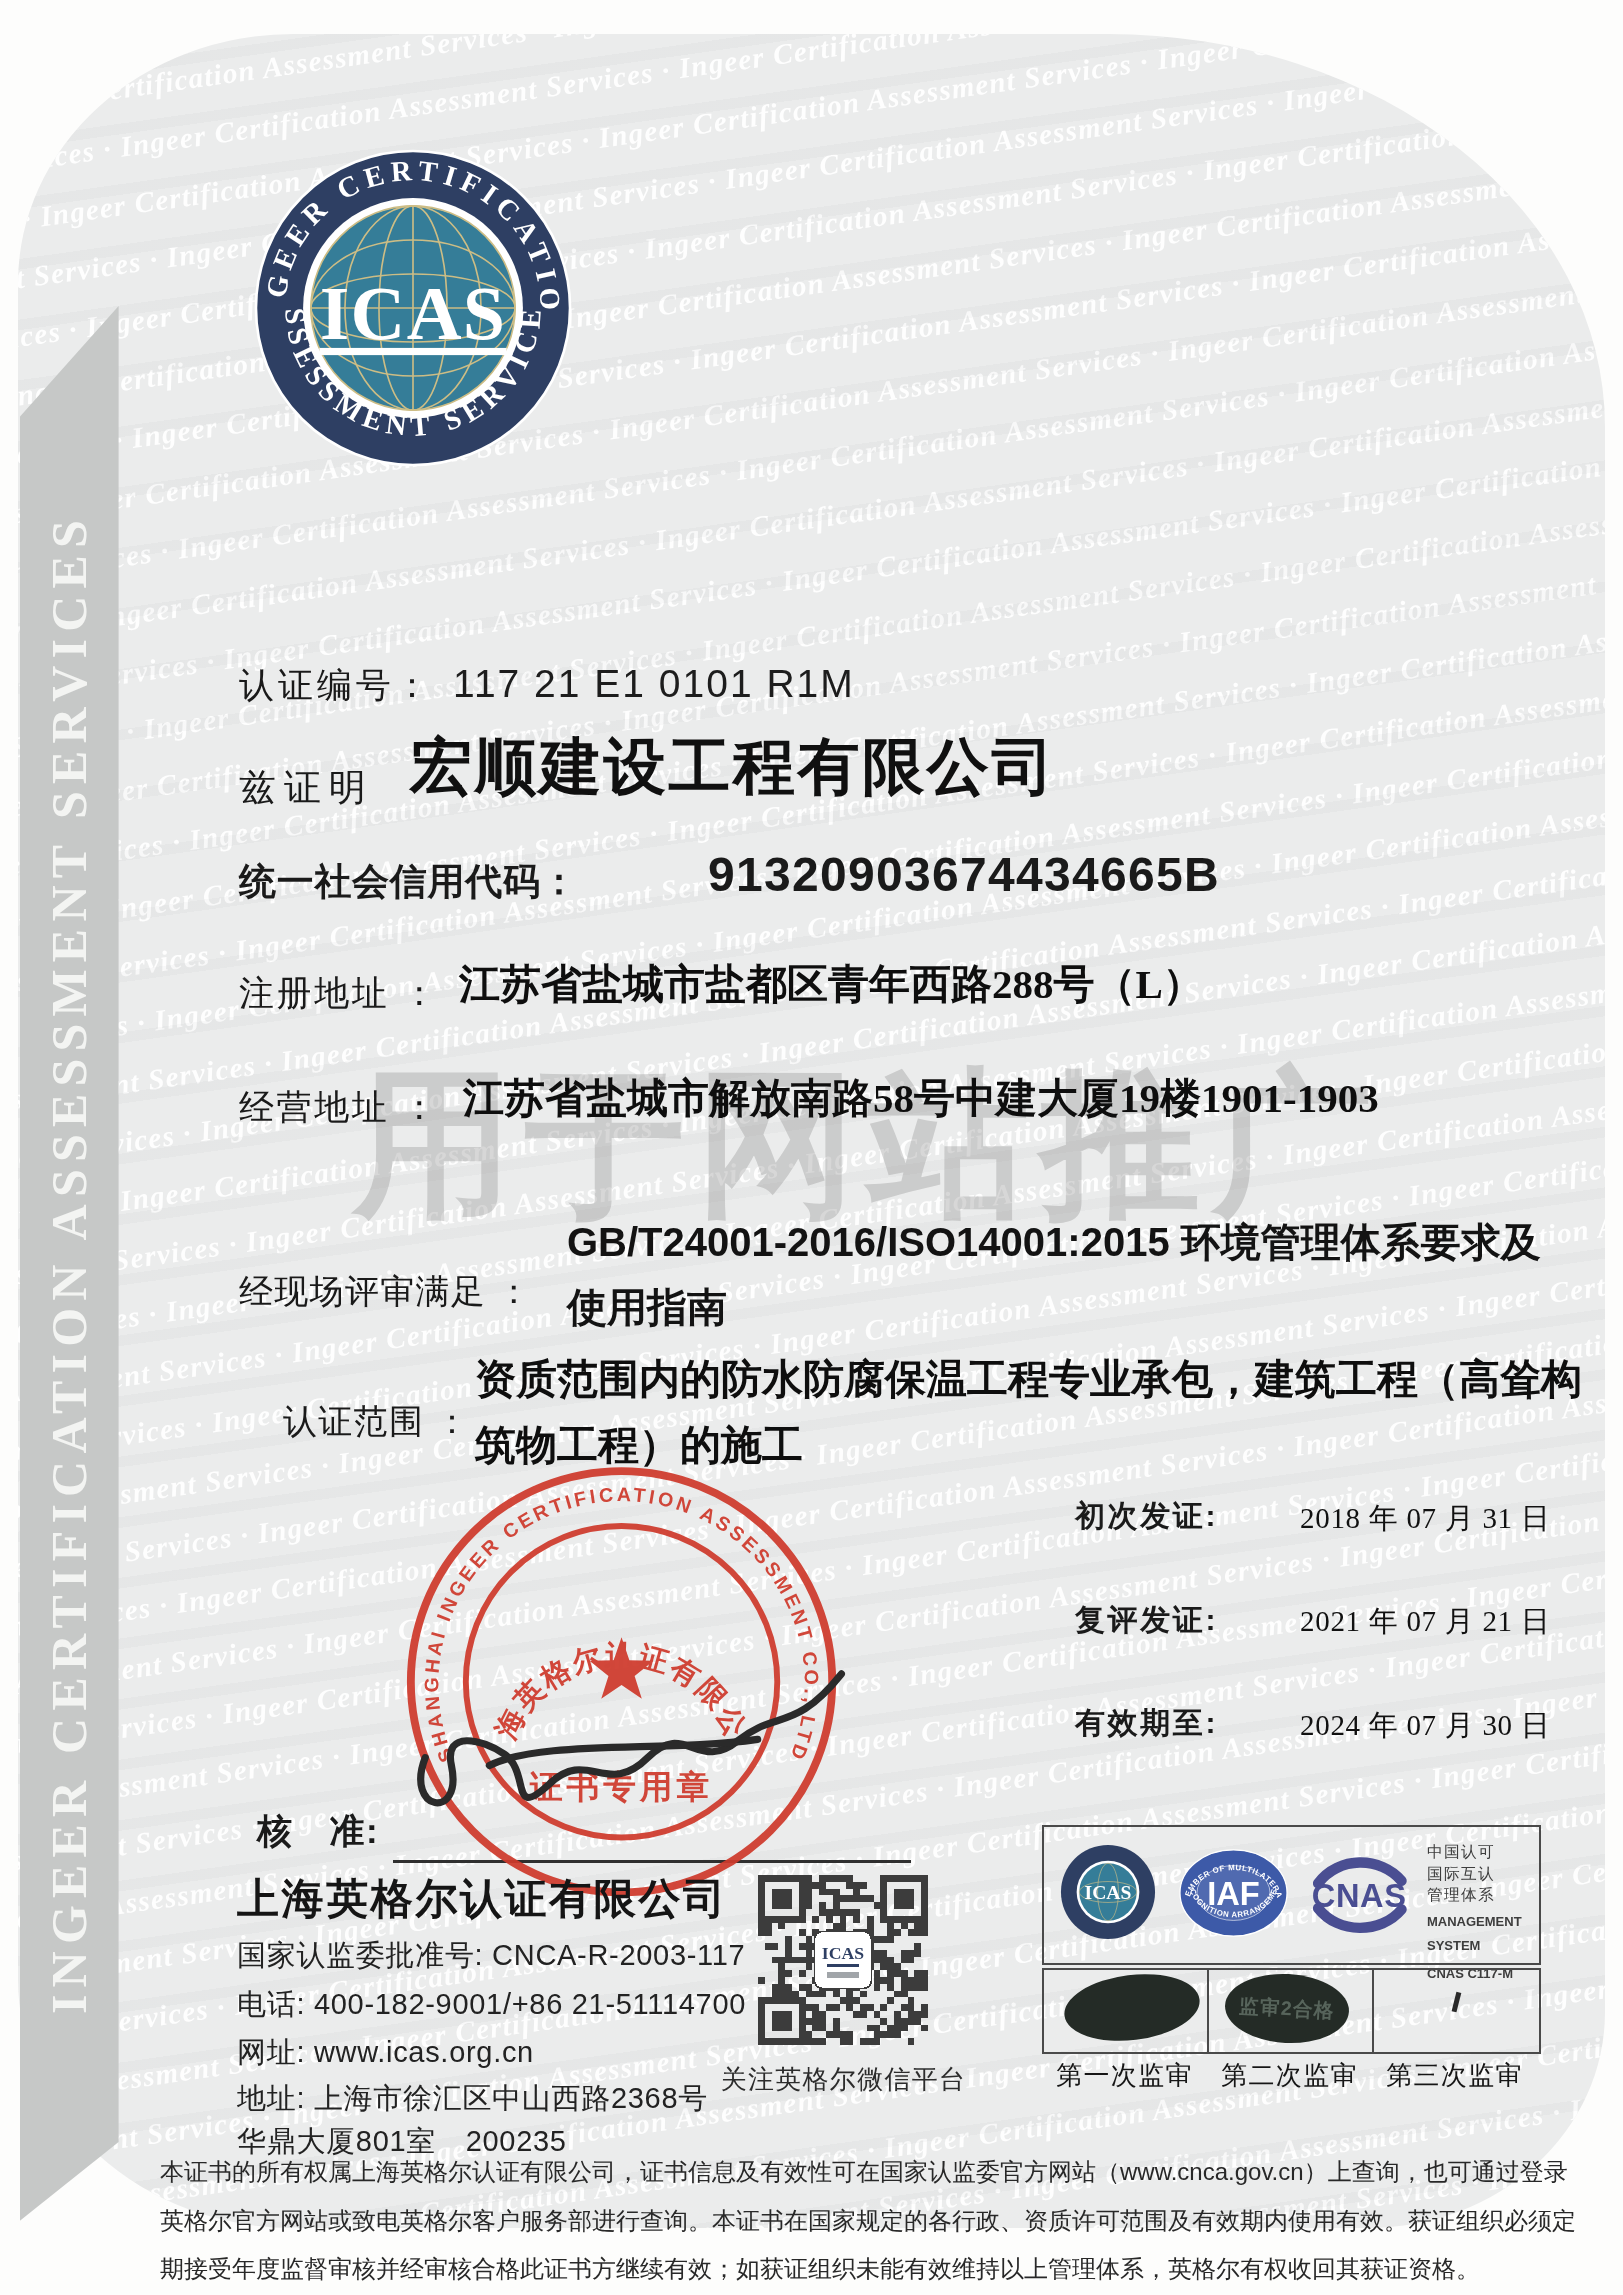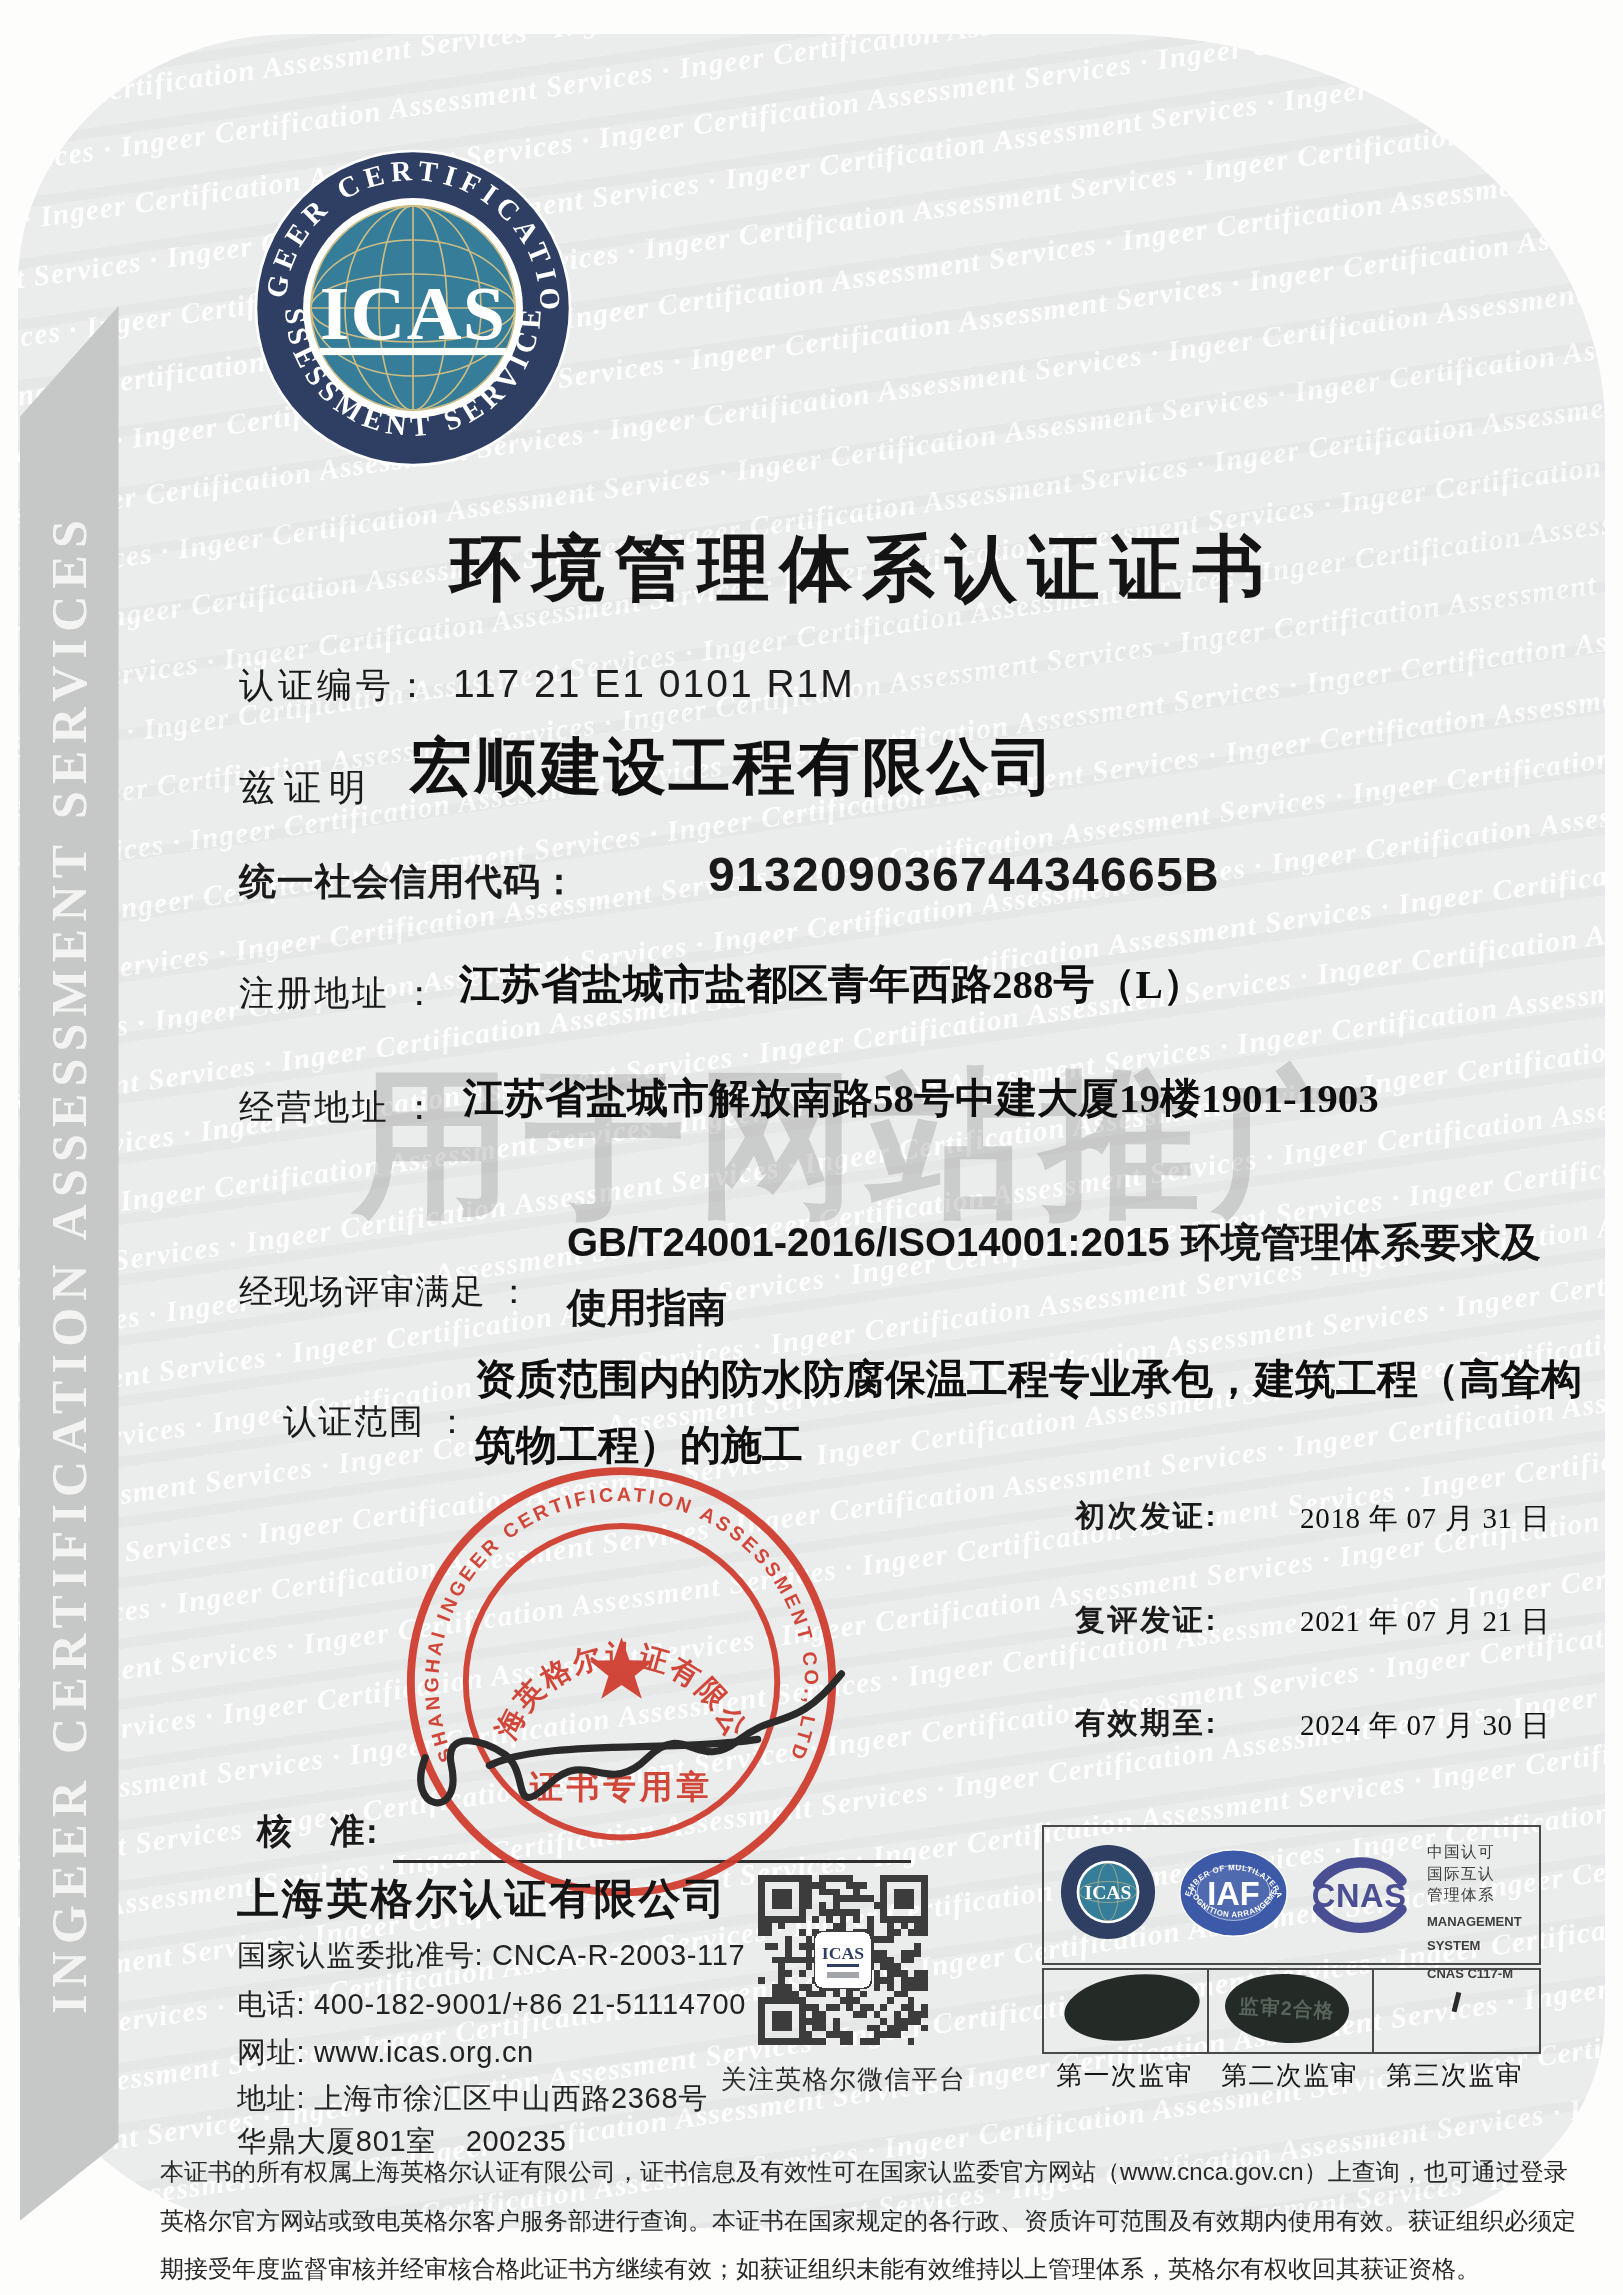--- a/index.html
+++ b/index.html
@@ -147,21 +147,20 @@
     <text font-family="Liberation Serif,serif" font-size="44" font-weight="700" fill="#ffffff" letter-spacing="9">
       <textPath href="#arcTop" startOffset="50%" text-anchor="middle">INGEER CERTIFICATION</textPath>
     </text>
     <text font-family="Liberation Serif,serif" font-size="44" font-weight="700" fill="#ffffff" letter-spacing="9">
       <textPath href="#arcBot" startOffset="50%" text-anchor="middle">ASSESSMENT SERVICES</textPath>
     </text>
   </svg>
 
   <div class="abs wm2">用于网站推广</div>
 
-  <div class="abs title">环境管理体系认证证书</div>
   <div class="abs certno">
     <span class="lab">认证编号：</span>
     <span class="val">117 21 E1 0101 R1M</span>
   </div>
 
   <div class="abs certify-label">兹证明</div>
   <div class="abs credit-label">统一社会信用代码：</div>
   <div class="abs company">宏顺建设工程有限公司</div>
   <div class="abs credit-value">91320903674434665B</div>
 

